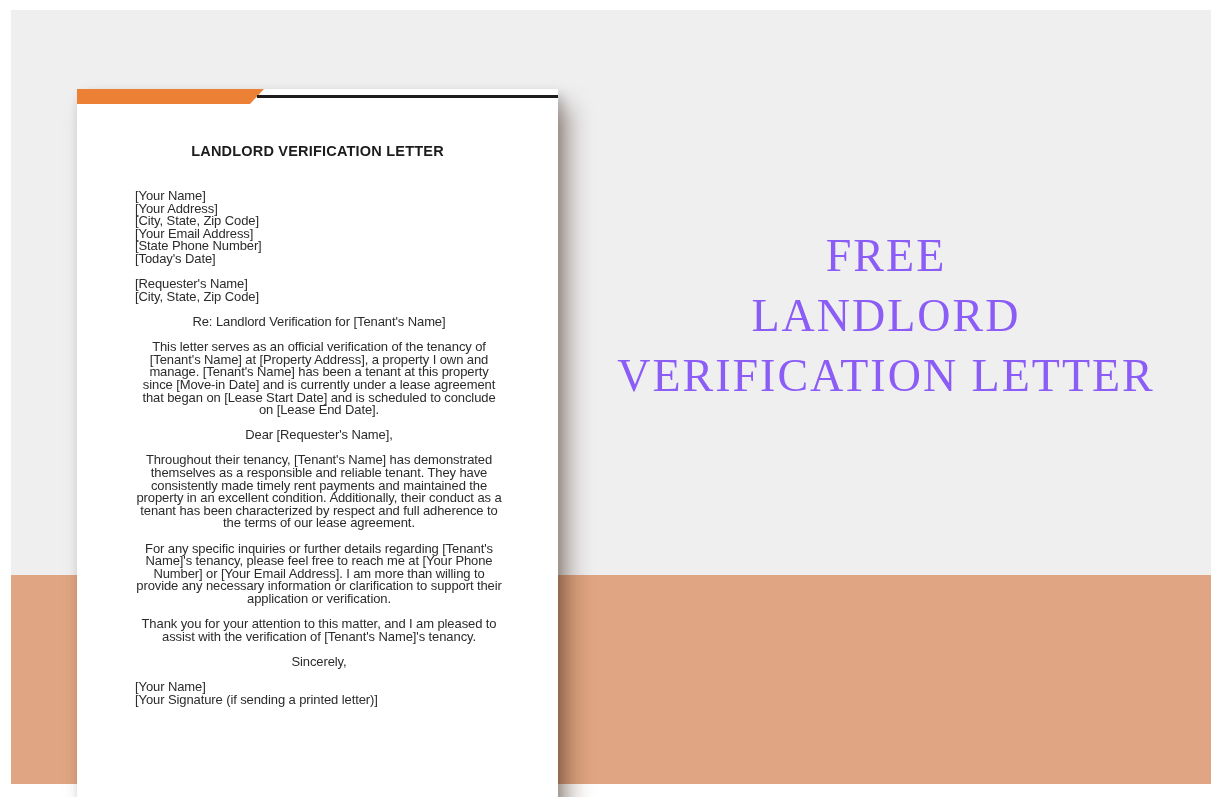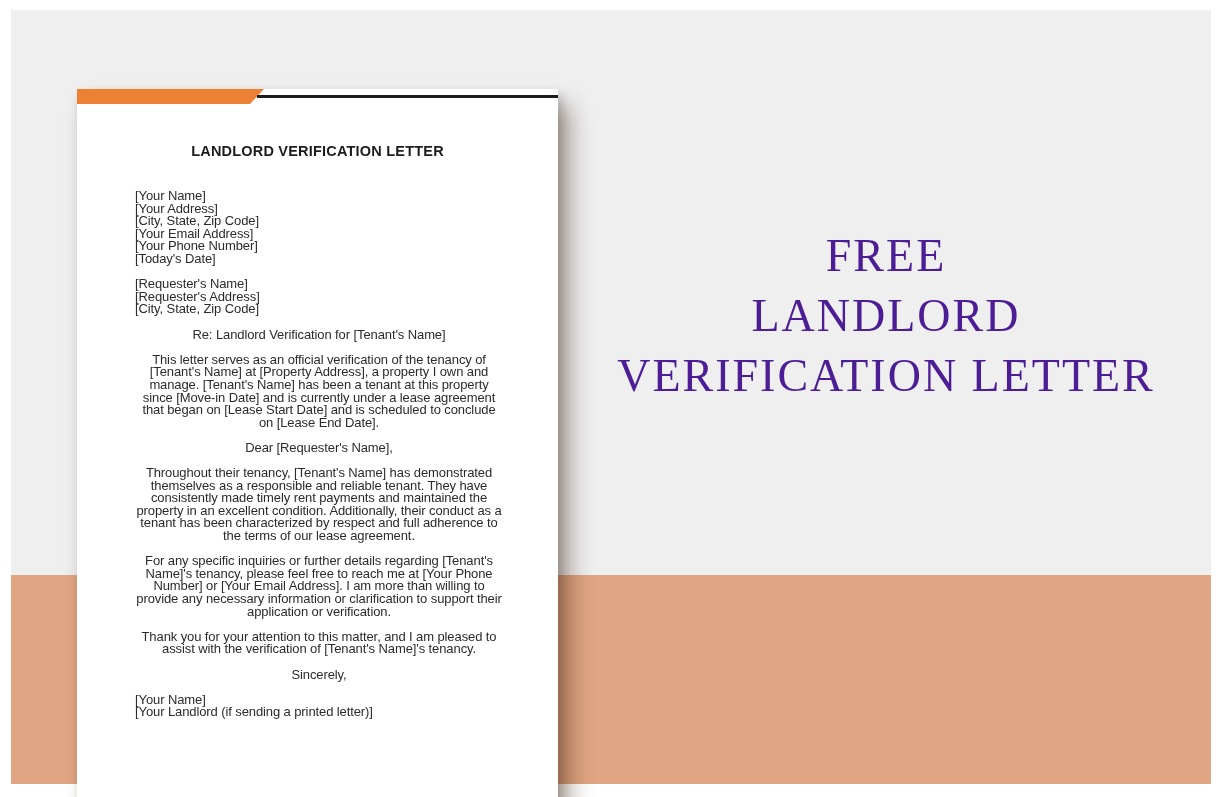--- a/index.html
+++ b/index.html
@@ -50,21 +50,21 @@
   }
   .block { margin-bottom: 12.6px; }
   .block div { white-space: nowrap; }
   .para { margin-bottom: 12.6px; text-align: center; }
 
   
   .headline {
     position: absolute; left: 598px; top: 226px; width: 576px;
     text-align: center;
     font-family: "Liberation Serif", serif;
-    color: #4c1d95;
+    color: #8b5cf6;
   }
   .headline .line {
     font-size: 46px; line-height: 60px; letter-spacing: 2px;
     font-weight: normal;
   }
 </style>
 </head>
 <body>
 
 <div class="canvas">
@@ -76,43 +76,42 @@
     <div class="top-rule"></div>
 
     <div class="letter-title">LANDLORD VERIFICATION LETTER</div>
 
     <div class="letter-body">
       <div class="block">
         <div>[Your Name]</div>
         <div>[Your Address]</div>
         <div>[City, State, Zip Code]</div>
         <div>[Your Email Address]</div>
-        <div>[Your Phone Number]</div>
+        <div>[State Phone Number]</div>
         <div>[Today's Date]</div>
       </div>
 
       <div class="block">
         <div>[Requester's Name]</div>
-        <div>[Requester's Address]</div>
         <div>[City, State, Zip Code]</div>
       </div>
 
       <div class="para">Re: Landlord Verification for [Tenant's Name]</div>
       <div class="para">This letter serves as an official verification of the tenancy of [Tenant's Name] at [Property Address], a property I own and manage. [Tenant's Name] has been a tenant at this property since [Move-in Date] and is currently under a lease agreement that began on [Lease Start Date] and is scheduled to conclude on [Lease End Date].</div>
 
       <div class="para">Dear [Requester's Name],</div>
       <div class="para">Throughout their tenancy, [Tenant's Name] has demonstrated themselves as a responsible and reliable tenant. They have consistently made timely rent payments and maintained the property in an excellent condition. Additionally, their conduct as a tenant has been characterized by respect and full adherence to the terms of our lease agreement.</div>
       <div class="para">For any specific inquiries or further details regarding [Tenant's Name]'s tenancy, please feel free to reach me at [Your Phone Number] or [Your Email Address]. I am more than willing to provide any necessary information or clarification to support their application or verification.</div>
       <div class="para">Thank you for your attention to this matter, and I am pleased to assist with the verification of [Tenant's Name]'s tenancy.</div>
 
       <div class="para">Sincerely,</div>
 
       <div class="block">
         <div>[Your Name]</div>
-        <div>[Your Landlord (if sending a printed letter)]</div>
+        <div>[Your Signature (if sending a printed letter)]</div>
       </div>
     </div>
   </div>
 
   <div class="headline">
     <div class="line">FREE</div>
     <div class="line">LANDLORD</div>
     <div class="line">VERIFICATION LETTER</div>
   </div>
 </div>

